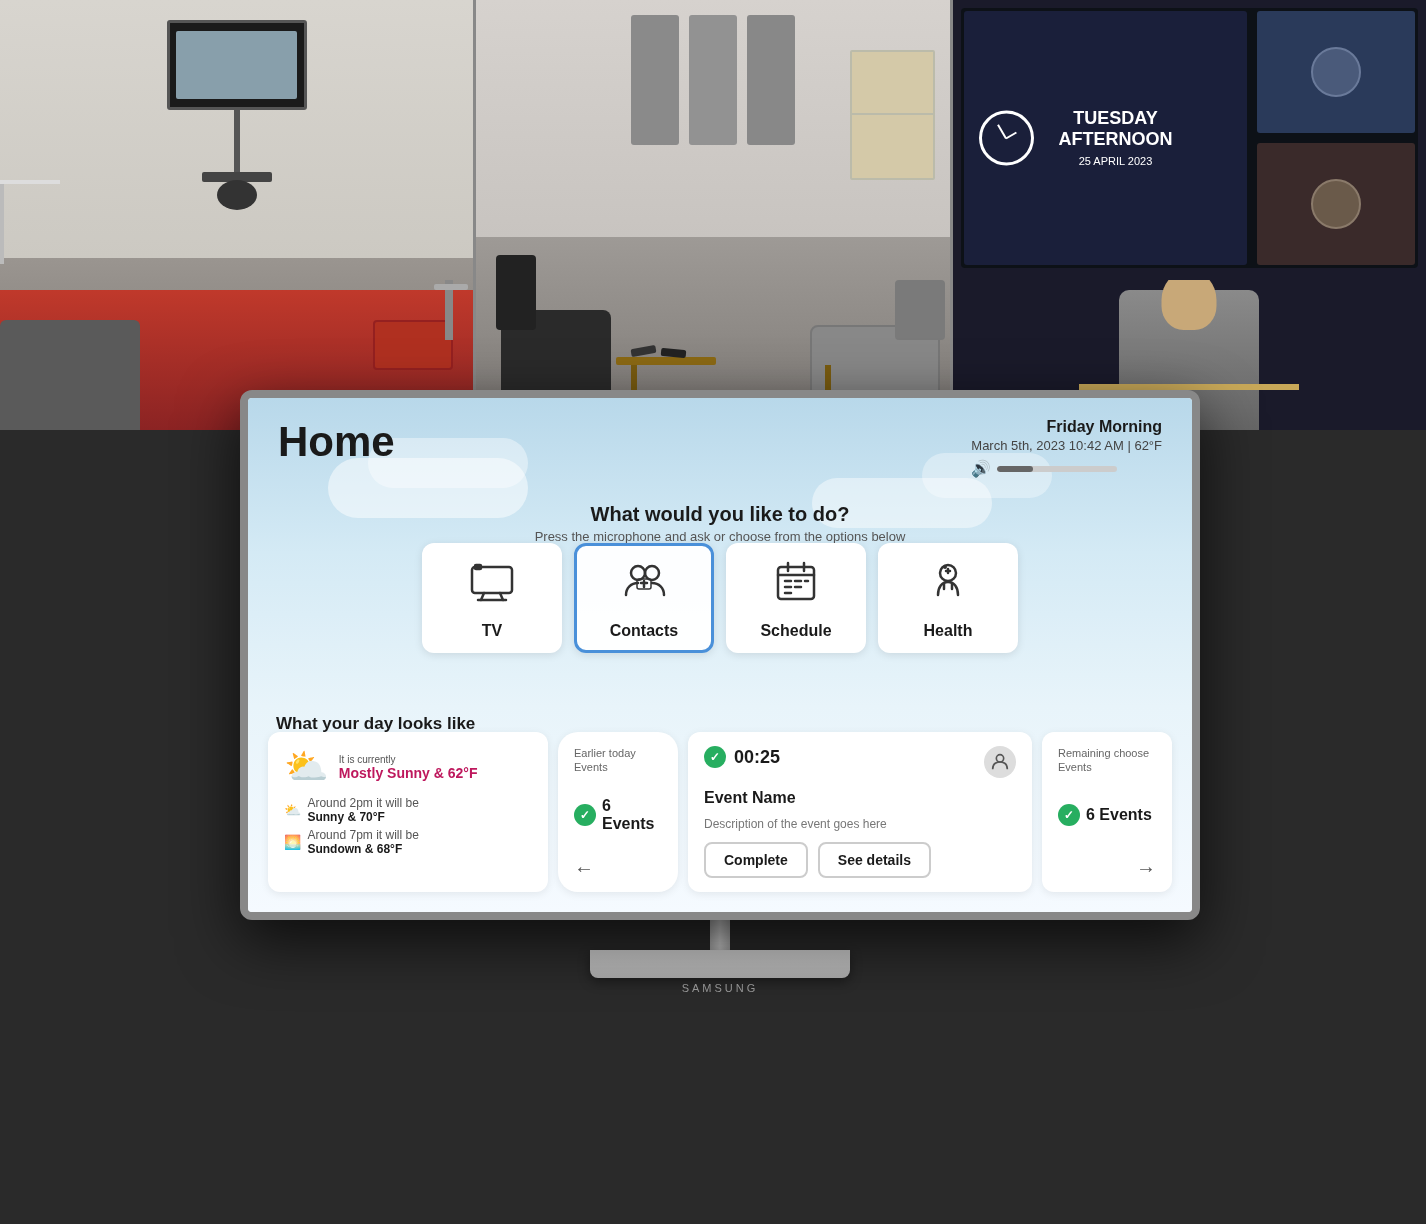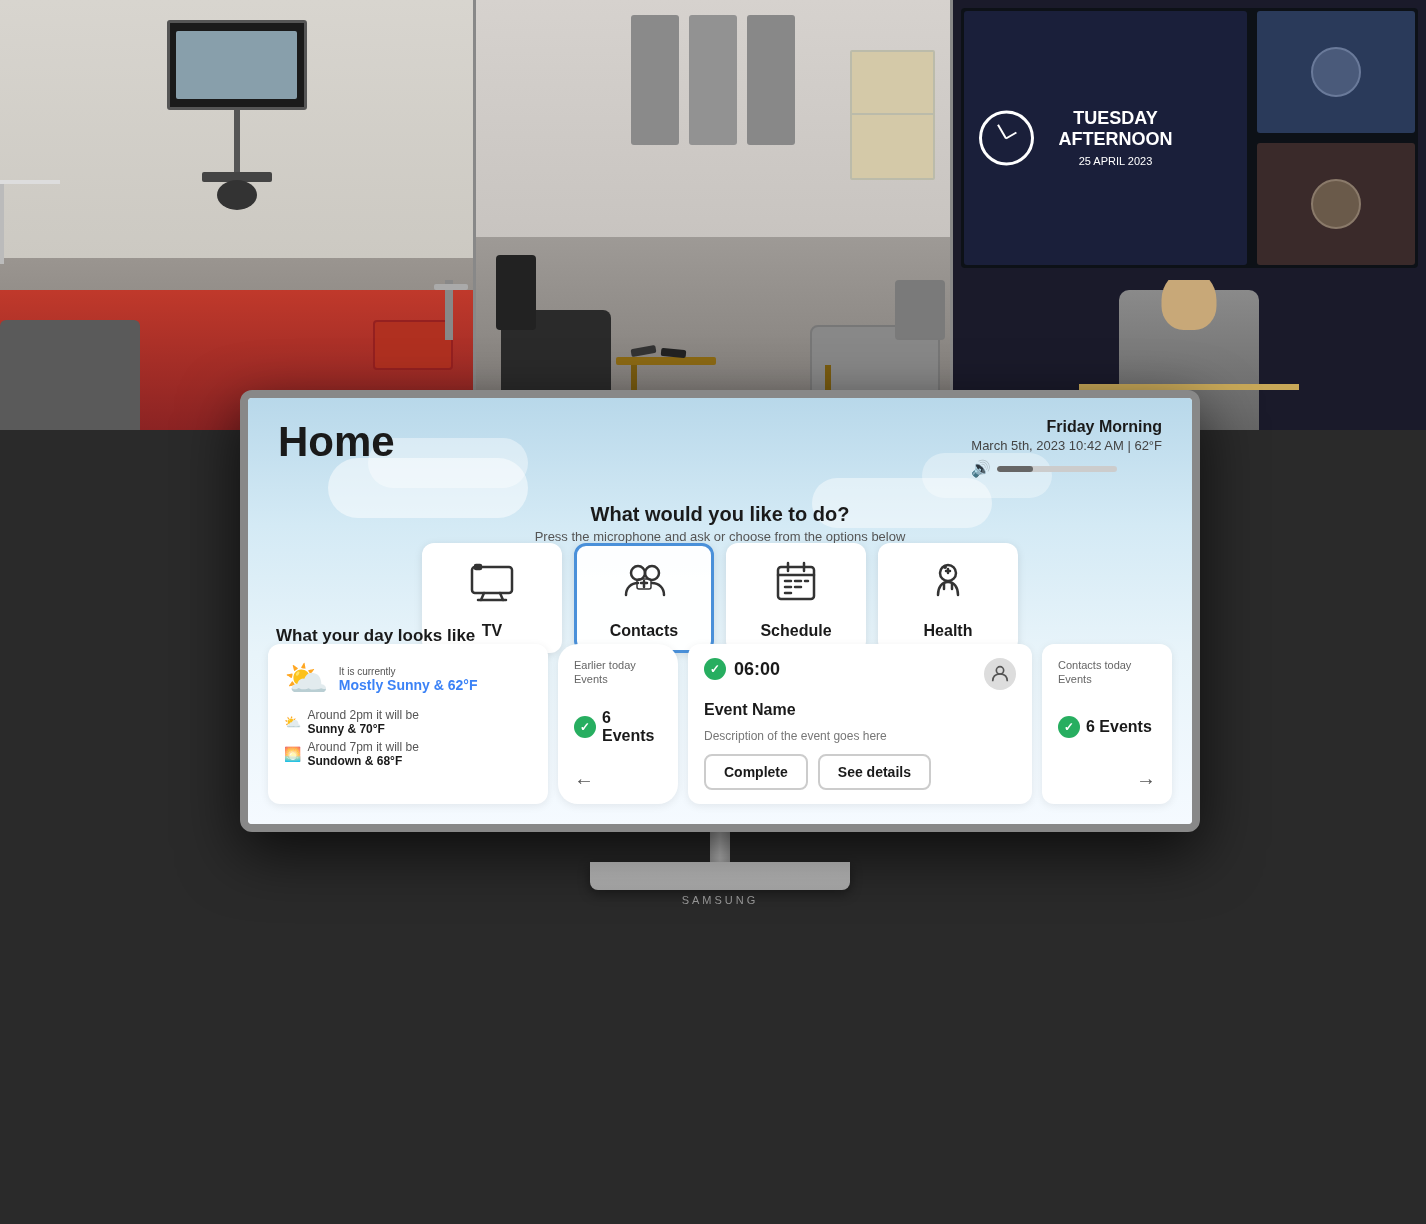--- a/index.html
+++ b/index.html
@@ -69,21 +69,21 @@
       position: absolute;
       top: 390px;
       left: 240px;
       width: 960px;
       height: 580px;
     }
     .tv-bezel {
       background: #f0f0f0;
       border-radius: 12px;
       width: 100%;
-      height: 442px;
+      height: 530px;
       border: 8px solid #888;
       box-shadow: 0 20px 60px rgba(0,0,0,0.7);
       overflow: hidden;
       position: relative;
     }
     .tv-stand-neck {
       width: 20px;
       height: 30px;
       background: linear-gradient(90deg, #aaa, #ccc, #aaa);
       margin: 0 auto;
@@ -597,21 +597,21 @@
         <span style="font-size:17px;font-weight:800;color:#1a1a1a;">What your day looks like</span>
       </div>
 
       <div class="daily-section">
 
         <div class="weather-card">
           <div class="weather-current">
             <div style="font-size:36px;">⛅</div>
             <div>
               <div style="font-size:10px;color:#555;">It is currently</div>
-              <div style="font-size:14px;font-weight:800;color:#3b82f6;">Mostly Sunny &amp; 62°F</div>
+              <div style="font-size:14px;font-weight:800;color:#be185d;">Mostly Sunny &amp; 62°F</div>
             </div>
           </div>
           <div class="weather-forecast">
             <div class="forecast-row">
               <span class="forecast-icon">⛅</span>
               <div>
                 <div>Around 2pm it will be</div>
                 <div style="font-weight:700;color:#1a1a1a;">Sunny &amp; 70°F</div>
               </div>
             </div>
@@ -636,21 +636,21 @@
             <div class="check-circle">✓</div>
             <span class="events-count-text">6 Events</span>
           </div>
           <div class="nav-arrow">←</div>
         </div>
 
         <div class="current-event-card">
           <div class="event-header-row">
             <div style="display:flex;align-items:center;gap:8px;">
               <div class="check-circle">✓</div>
-              <span class="event-time">06:00</span>
+              <span class="event-time">00:25</span>
             </div>
             <div class="event-avatar">
               <svg width="22" height="22" viewBox="0 0 24 24" fill="none" stroke="#555" stroke-width="1.8">
                 <circle cx="12" cy="8" r="4"></circle>
                 <path d="M4 20c0-5 3-8 8-8s8 3 8 8"></path>
               </svg>
             </div>
           </div>
           <div class="event-title-row">
             <span class="event-title">Event Name</span>
@@ -658,21 +658,21 @@
           <div class="event-desc">Description of the event goes here</div>
           <div class="event-buttons">
             <button class="event-btn">Complete</button>
             <button class="event-btn">See details</button>
           </div>
         </div>
 
         <div class="events-remaining-card">
           <div>
             <div class="events-remaining-title">
-              <span>Contacts today</span><br>
+              <span>Remaining choose</span><br>
               <span>Events</span>
             </div>
           </div>
           <div class="events-count-row">
             <div class="check-circle">✓</div>
             <span class="events-count-text">6 Events</span>
           </div>
           <div class="nav-arrow" style="text-align:right;">→</div>
         </div>
 

